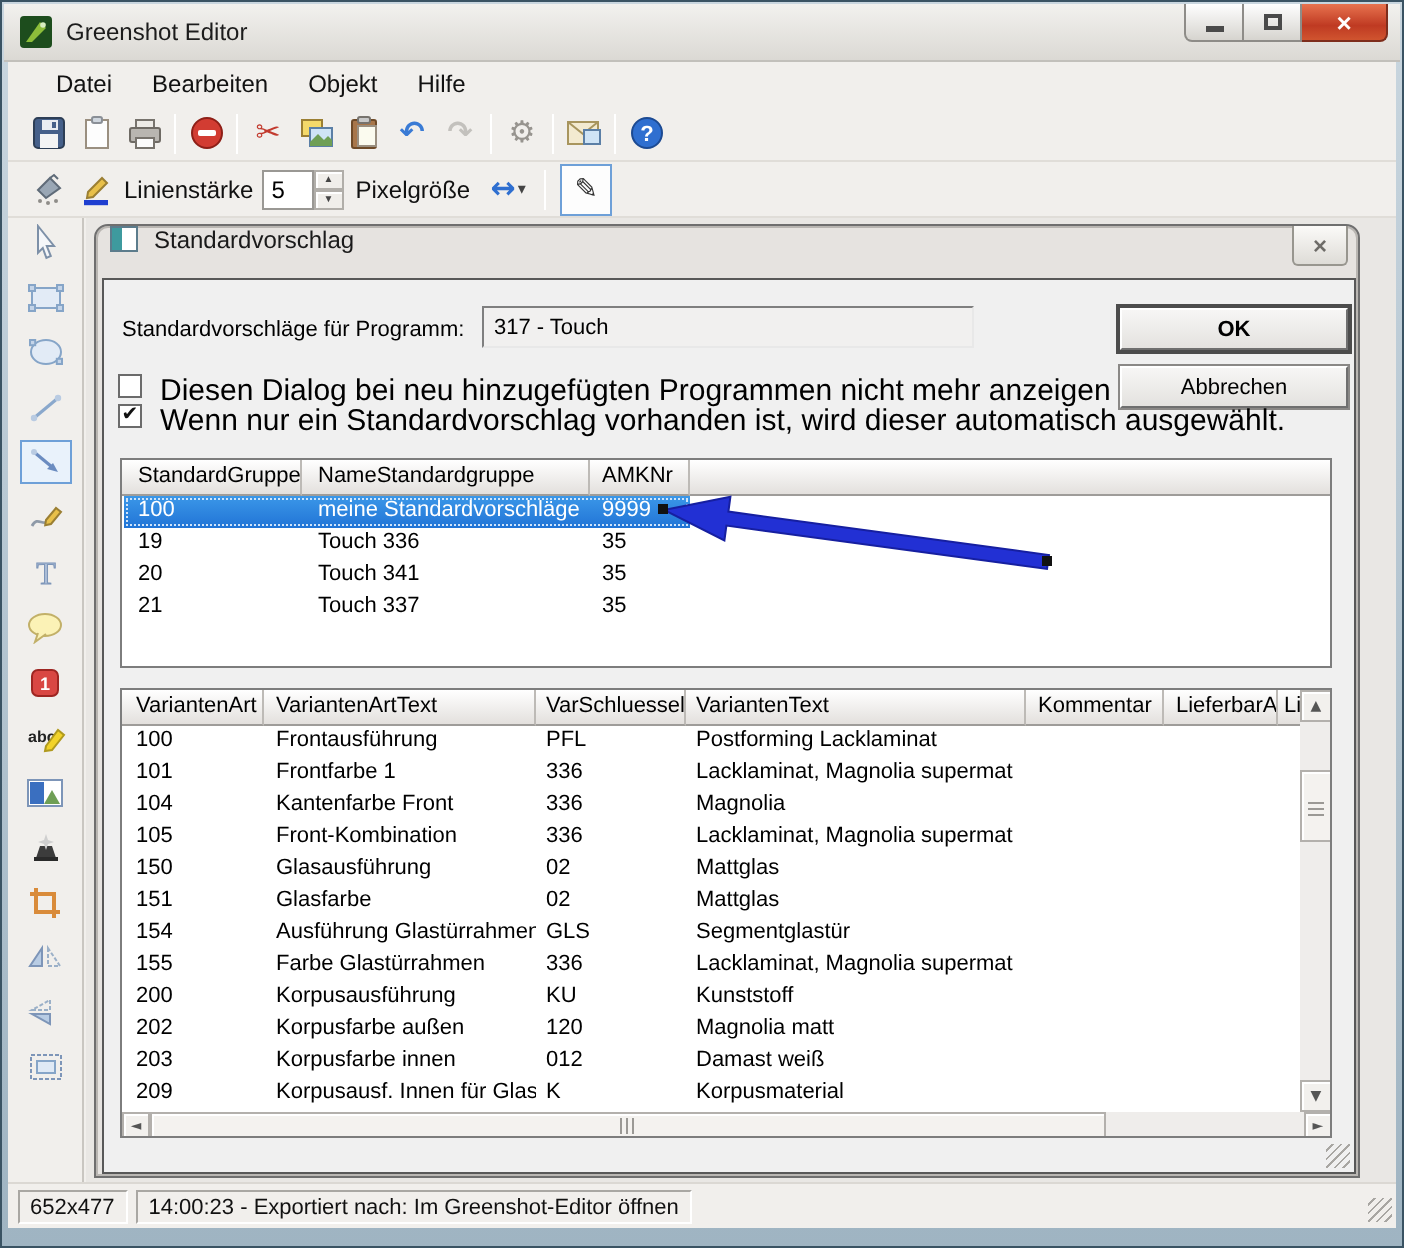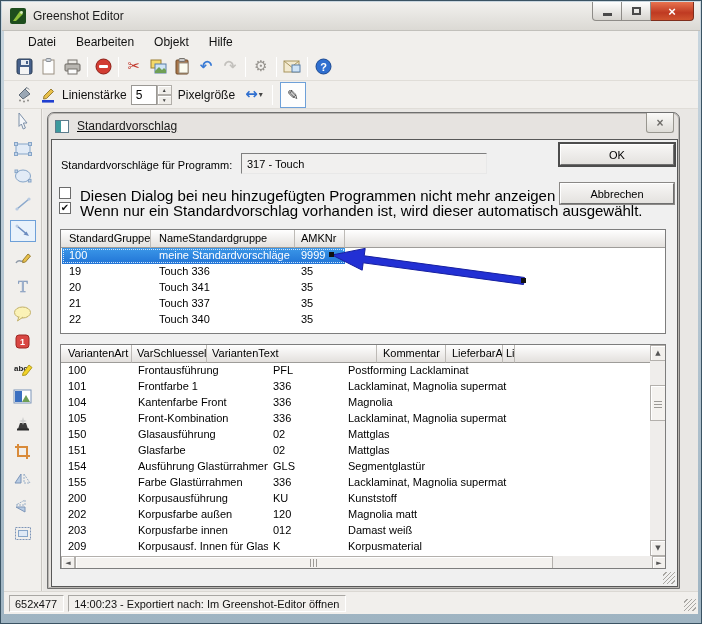--- a/index.html
+++ b/index.html
@@ -60,21 +60,21 @@
   .sbtn.sel{border:1px solid #6ea0d8;background:#e9f2fb;}
 
   
   .canvas{position:absolute;left:39px;top:78px;right:0;bottom:23px;background:#e9e7e4;}
 
   
   .dialog{position:absolute;left:4px;top:3px;width:633px;height:477px;
           background:#e6e3e0;border:1px solid #6f6f6f;border-radius:7px 7px 0 0;
           box-shadow:0 0 0 1px #b9b6b2 inset;}
   .dtitlebar{position:absolute;left:0;top:0;right:0;height:26px;display:flex;
-             align-items:center;padding-left:7px;text-decoration:underline;}
+             padding-left:7px;}
   .dtitle{font-size:12px;color:#1a1a1a;margin-left:8px;}
   .dclose{position:absolute;right:5px;top:0;width:28px;height:20px;
           border:1px solid #98968f;border-top:none;border-radius:0 0 3px 3px;
           background:linear-gradient(#fbfaf8,#dedcd7);display:flex;align-items:center;
           justify-content:center;font-size:12px;font-weight:bold;color:#6e6c68;}
   .dclient{position:absolute;left:3px;top:26px;width:627px;height:448px;
            background:#f0f0f0;border:1px solid #585858;}
 
   .dlabel{position:absolute;font-size:11px;color:#000;}
   .dinput{position:absolute;left:189px;top:13px;width:246px;height:21px;background:#f1f0ef;
@@ -381,59 +381,59 @@
           </svg>
           <span class="dtitle">Standardvorschlag</span>
         </div>
         <div class="dclose">
             <span>×</span>
           </div>
 
         <div class="dclient">
           <span class="dlabel" style="left:9px;top:19px;">Standardvorschläge für Programm:</span>
           <div class="dinput">317 - Touch</div>
-          <div class="dbtn default" style="top:4px;">OK</div>
+          <div class="dbtn default" style="top:14px;font-weight:bold;">OK</div>
           <div class="dbtn" style="top:43px;">Abbrechen</div>
 
           <div class="cbox" style="top:47px;" id="cb1"></div>
           <span class="cblabel" style="top:47px;">Diesen Dialog bei neu hinzugefügten Programmen nicht mehr anzeigen</span>
           <div class="cbox" style="top:62px;" id="cb2">✔</div>
           <span class="cblabel" style="top:62px;">Wenn nur ein Standardvorschlag vorhanden ist, wird dieser automatisch ausgewählt.</span>
 
           <div class="gtable" style="left:8px;top:89px;width:606px;height:105px;" id="groups-table">
               <div class="thead">
                 <div class="hcell" style="width: 90px; padding-left: 8px;">StandardGruppe</div>
                 <div class="hcell" style="width: 144px; padding-left: 8px;">NameStandardgruppe</div>
                 <div class="hcell" style="width: 50px; padding-left: 6px;">AMKNr</div>
                 <div class="hfill"></div>
               </div>
               <div class="trow sel"><div class="selbg" style="width: 283px;"></div><div class="tcell" style="width: 90px; padding-left: 8px;">100</div><div class="tcell" style="width: 144px; padding-left: 8px;">meine Standardvorschläge</div><div class="tcell" style="width: 50px; padding-left: 6px;">9999</div></div>
               <div class="trow"><div class="tcell" style="width: 90px; padding-left: 8px;">19</div><div class="tcell" style="width: 144px; padding-left: 8px;">Touch 336</div><div class="tcell" style="width: 50px; padding-left: 6px;">35</div></div>
               <div class="trow"><div class="tcell" style="width: 90px; padding-left: 8px;">20</div><div class="tcell" style="width: 144px; padding-left: 8px;">Touch 341</div><div class="tcell" style="width: 50px; padding-left: 6px;">35</div></div>
               <div class="trow"><div class="tcell" style="width: 90px; padding-left: 8px;">21</div><div class="tcell" style="width: 144px; padding-left: 8px;">Touch 337</div><div class="tcell" style="width: 50px; padding-left: 6px;">35</div></div>
-              <div class="trow"><div class="tcell" style="width: 90px; padding-left: 8px;">22</div><div class="tcell" style="width: 144px; padding-left: 8px;">Touch 340</div><div class="tcell" style="width: 50px; padding-left: 6px;">35</div></div>
             </div>
 
           <div class="gtable" style="left:8px;top:204px;width:606px;height:225px;" id="variants-table">
             <div class="sb" style="left:589px;top:0;width:16px;height:211px;">
               <div class="sbbtn" style="left:0;top:0;width:16px;height:16px;">▲</div>
               <div class="sbthumb" style="left:0;top:40px;width:16px;height:36px;">
                   <span class="gripv"></span>
                 </div>
               <div class="sbbtn" style="left:0;top:195px;width:16px;height:16px;">▼</div>
             </div>
             <div class="sb" style="left:0;top:211px;width:605px;height:13px;">
               <div class="sbbtn" style="left:0;top:0;width:14px;height:13px;">◄</div>
               <div class="sbthumb" style="left:14px;top:0;width:478px;height:13px;">
                   <span class="griph"></span>
                 </div>
               <div class="sbbtn" style="left:591px;top:0;width:14px;height:13px;">►</div>
             </div>
           <div class="thead">
                 <div class="hcell" style="width: 71px; padding-left: 7px;">VariantenArt</div>
+                <div class="hcell" style="width: 136px; padding-left: 6px;">VariantenArtText</div>
                 <div class="hcell" style="width: 75px; padding-left: 5px;">VarSchluessel</div>
                 <div class="hcell" style="width: 170px; padding-left: 5px;">VariantenText</div>
                 <div class="hcell" style="width: 69px; padding-left: 6px;">Kommentar</div>
                 <div class="hcell" style="width: 57px; padding-left: 6px;">LieferbarAb</div>
                 <div class="hcell" style="width: 12px; padding-left: 3px;">Li</div>
                 <div class="hfill"></div>
               </div>
               <div class="trow"><div class="tcell" style="width: 71px; padding-left: 7px;">100</div><div class="tcell" style="width: 136px; padding-left: 6px;">Frontausführung</div><div class="tcell" style="width: 75px; padding-left: 5px;">PFL</div><div class="tcell" style="width: 170px; padding-left: 5px;">Postforming Lacklaminat</div><div class="tcell" style="width: 69px; padding-left: 6px;"></div><div class="tcell" style="width: 57px; padding-left: 6px;"></div><div class="tcell" style="width: 12px; padding-left: 3px;"></div></div>
               <div class="trow"><div class="tcell" style="width: 71px; padding-left: 7px;">101</div><div class="tcell" style="width: 136px; padding-left: 6px;">Frontfarbe 1</div><div class="tcell" style="width: 75px; padding-left: 5px;">336</div><div class="tcell" style="width: 170px; padding-left: 5px;">Lacklaminat, Magnolia supermat</div><div class="tcell" style="width: 69px; padding-left: 6px;"></div><div class="tcell" style="width: 57px; padding-left: 6px;"></div><div class="tcell" style="width: 12px; padding-left: 3px;"></div></div>
               <div class="trow"><div class="tcell" style="width: 71px; padding-left: 7px;">104</div><div class="tcell" style="width: 136px; padding-left: 6px;">Kantenfarbe Front</div><div class="tcell" style="width: 75px; padding-left: 5px;">336</div><div class="tcell" style="width: 170px; padding-left: 5px;">Magnolia</div><div class="tcell" style="width: 69px; padding-left: 6px;"></div><div class="tcell" style="width: 57px; padding-left: 6px;"></div><div class="tcell" style="width: 12px; padding-left: 3px;"></div></div>

